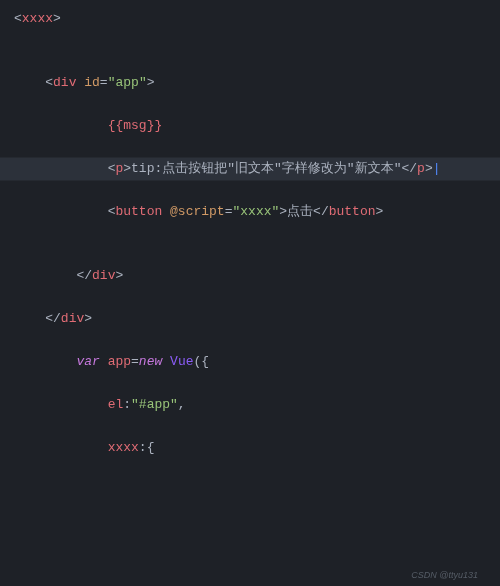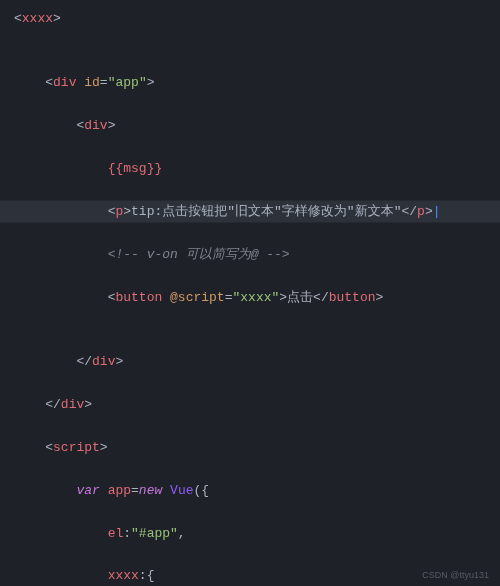--- a/index.html
+++ b/index.html
@@ -33,41 +33,39 @@
   .o    { color: #d19a66; text-align: right; }  
   .g    { color: #98c379; }  
   .r    { color: #e06c75; }  
   .y    { color: #8b5cf6; }  
   .w    { color: #abb2bf; }  
   .c    { color: #7f848e; font-style: italic; }  
   .cursor { color: #528bff; }
   .watermark {
     position: absolute;
     bottom: 3px;
-    right: 11px;
+    right: 22px;
     font-size: 9px;
     color: #555c66;
     font-family: sans-serif;
+    font-style: italic;
   }
 </style>
 </head>
 <body>
 
 <pre><span class="line"><span class="w">&lt;</span><span class="r">xxxx</span><span class="w">&gt;</span></span>
 <span class="line"></span>
 <span class="line">    <span class="w">&lt;</span><span class="r">div</span> <span class="o">id</span><span class="w">=</span><span class="g">"app"</span><span class="w">&gt;</span></span>
-<span class="line">        <span class="w">&lt;</span><span class="r">div</span><span class="w">&gt;</span></span>
 <span class="line">            <span class="r">{{msg}}</span></span>
 <span class="line highlight">            <span class="w">&lt;</span><span class="r">p</span><span class="w">&gt;</span><span class="w">tip:点击按钮把"旧文本"字样修改为"新文本"</span><span class="w">&lt;/</span><span class="r">p</span><span class="w">&gt;</span><span class="cursor">|</span></span>
-<span class="line">            <span class="c">&lt;!-- v-on 可以简写为@ --&gt;</span></span>
 <span class="line">            <span class="w">&lt;</span><span class="r">button</span> <span class="o">@script</span><span class="w">=</span><span class="g">"xxxx"</span><span class="w">&gt;</span><span class="w">点击</span><span class="w">&lt;/</span><span class="r">button</span><span class="w">&gt;</span></span>
 <span class="line"></span>
 <span class="line">        <span class="w">&lt;/</span><span class="r">div</span><span class="w">&gt;</span></span>
 <span class="line">    <span class="w">&lt;/</span><span class="r">div</span><span class="w">&gt;</span></span>
-<span class="line">    <span class="w">&lt;</span><span class="r">script</span><span class="w">&gt;</span></span>
 <span class="line">        <span class="p">var</span> <span class="r">app</span><span class="w">=</span><span class="p">new</span> <span class="y">Vue</span><span class="w">({</span></span>
 <span class="line">            <span class="r">el</span><span class="w">:</span><span class="g">"#app"</span><span class="w">,</span></span>
 <span class="line">            <span class="r">xxxx</span><span class="w">:{</span></span>
 
 
 
 
 
 
 

